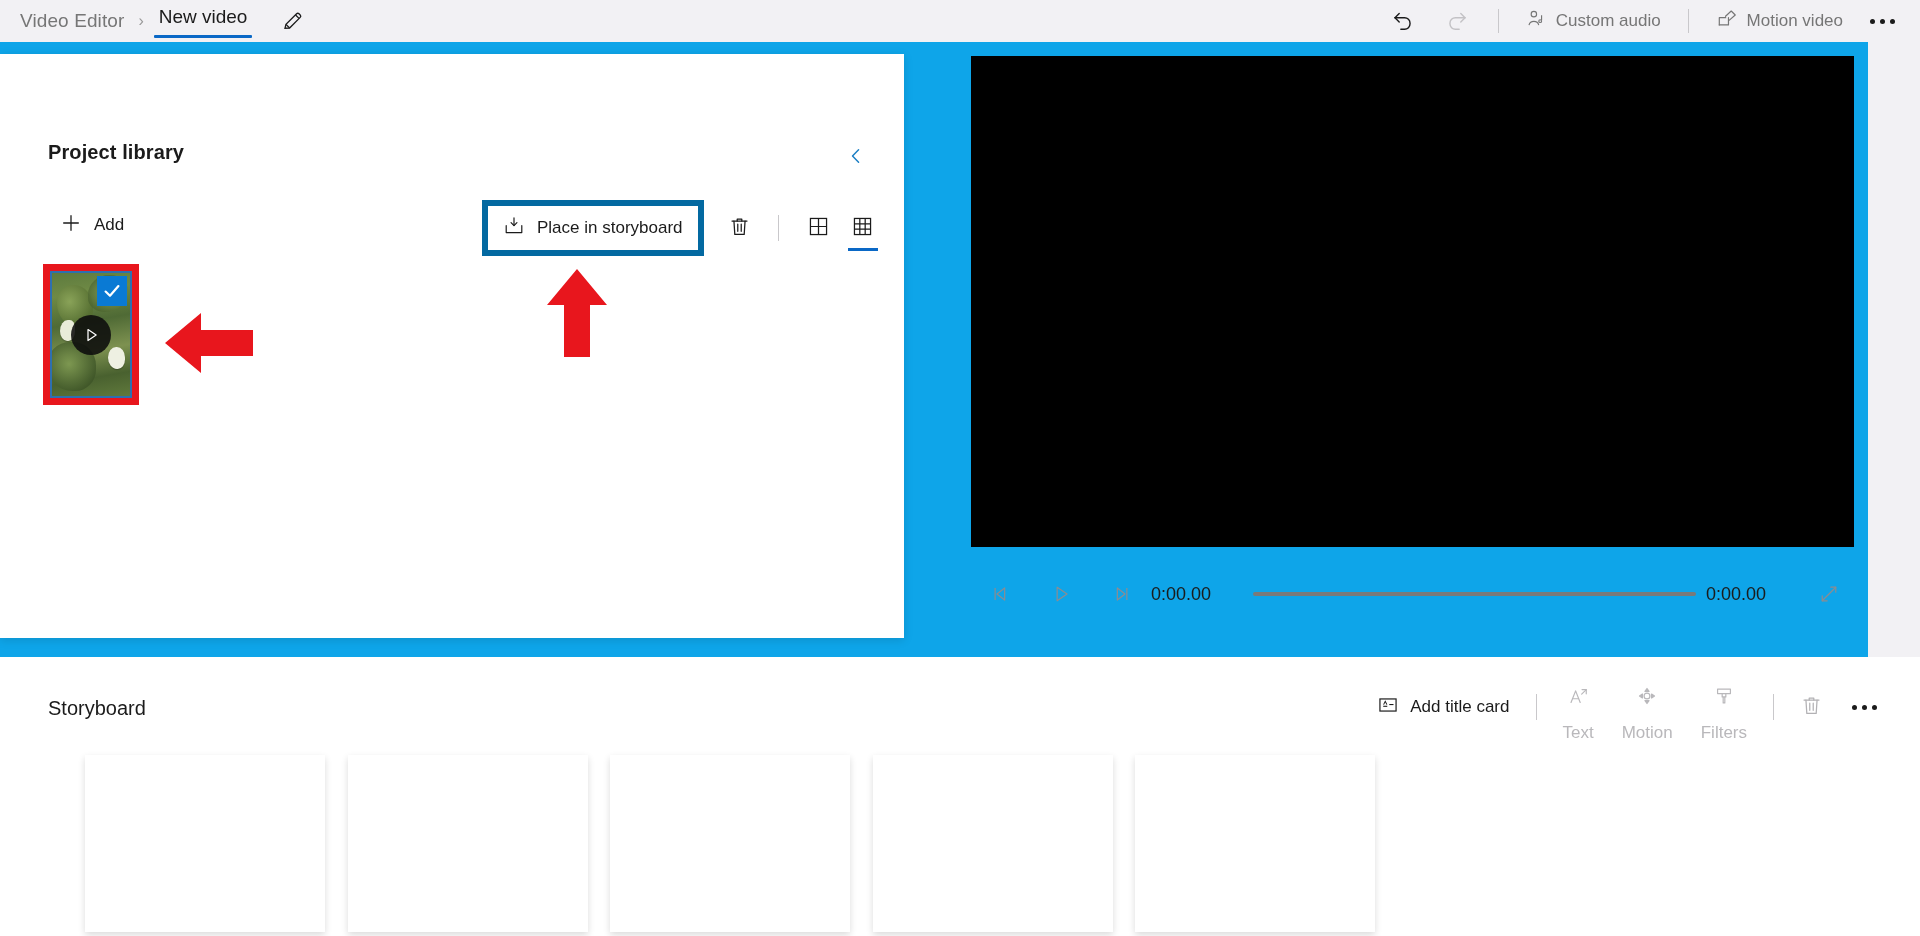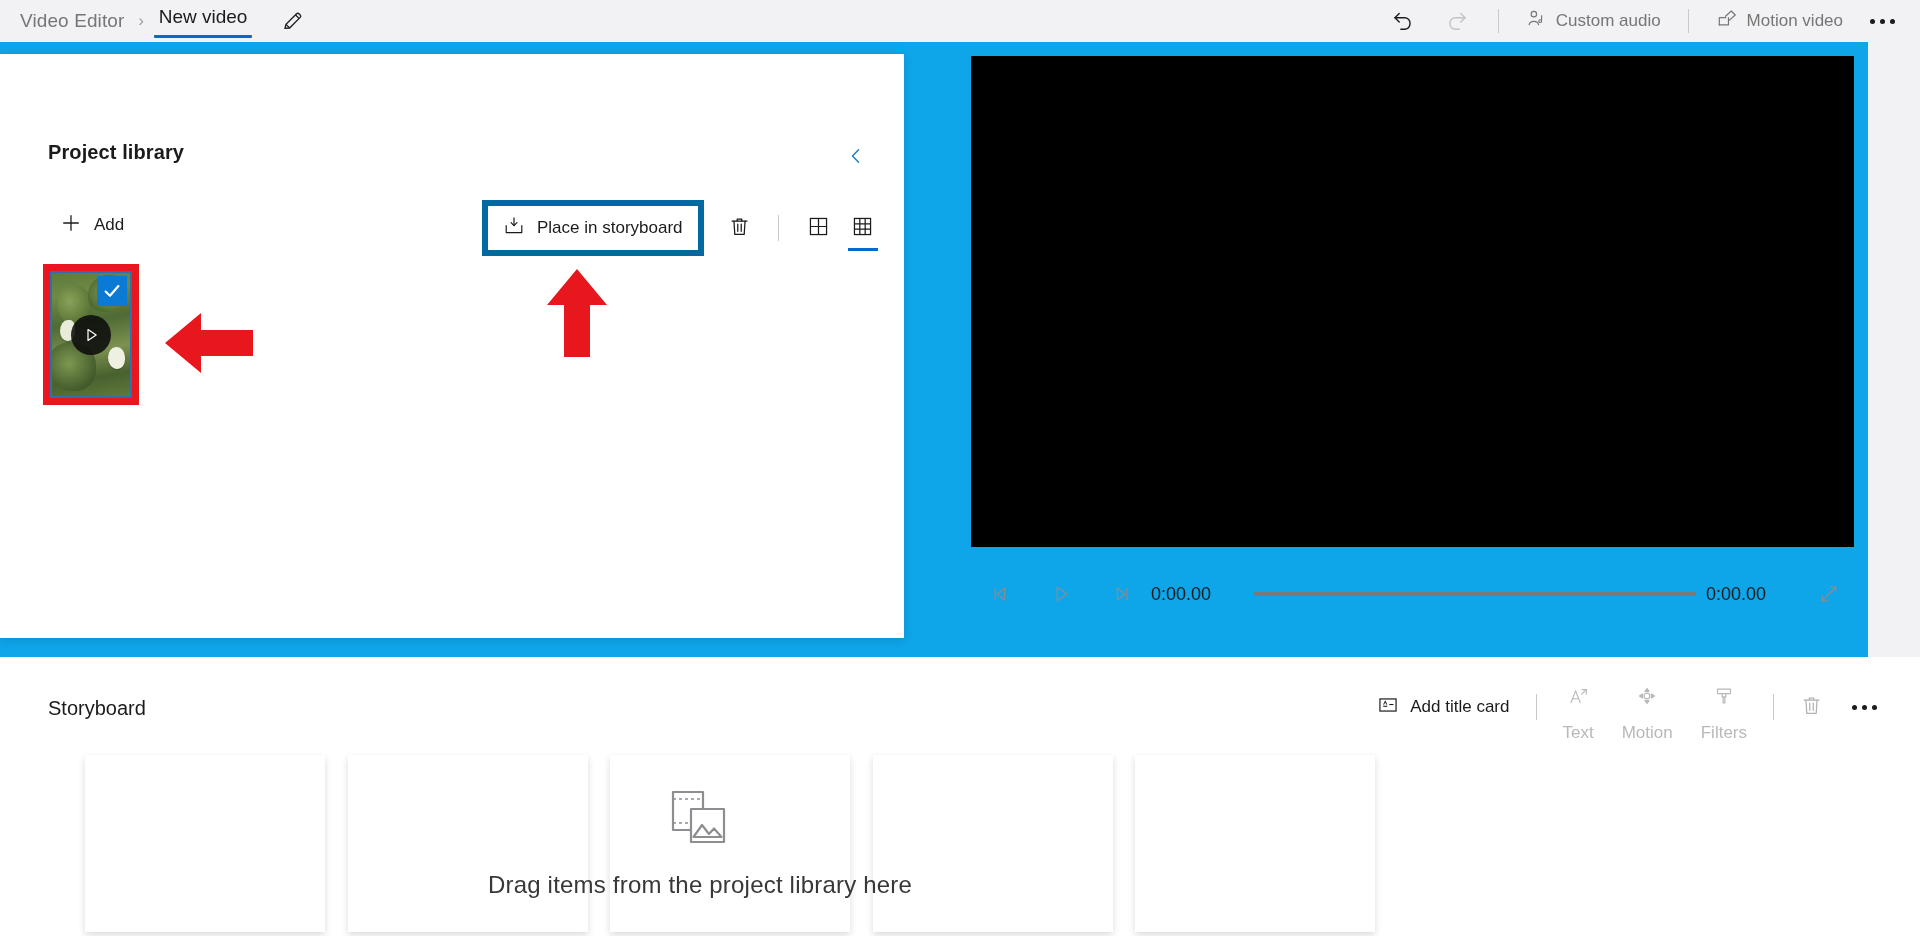--- a/index.html
+++ b/index.html
@@ -497,27 +497,16 @@
       </div>
     </div>
 
     <div class="dropzone">
       <div class="card" style="left:85px"></div>
       <div class="card" style="left:348px"></div>
       <div class="card" style="left:610px"></div>
       <div class="card" style="left:873px"></div>
       <div class="card" style="left:1135px"></div>
 
-      <div class="drop-hint">
-        <span>
-          <svg width="62" height="60" viewBox="0 0 62 60" fill="none" stroke="#8e8d91" stroke-width="2.2" stroke-linejoin="round">
-            <rect x="4" y="3" width="30" height="38"></rect>
-            <path d="M4 10 H34 M4 34 H34" stroke-width="1.6" stroke-dasharray="3 3"></path>
-            <rect x="22" y="20" width="33" height="33" fill="#ffffff"></rect>
-            <path d="M24.5 48 L33 36 L40 45 L45 39.5 L52.5 48 Z"></path>
-          </svg>
-        </span>
-        <span class="drop-text">Drag items from the project library here</span>
-      </div>
     </div>
   </div>
 
 </div>
 
 </body></html>

